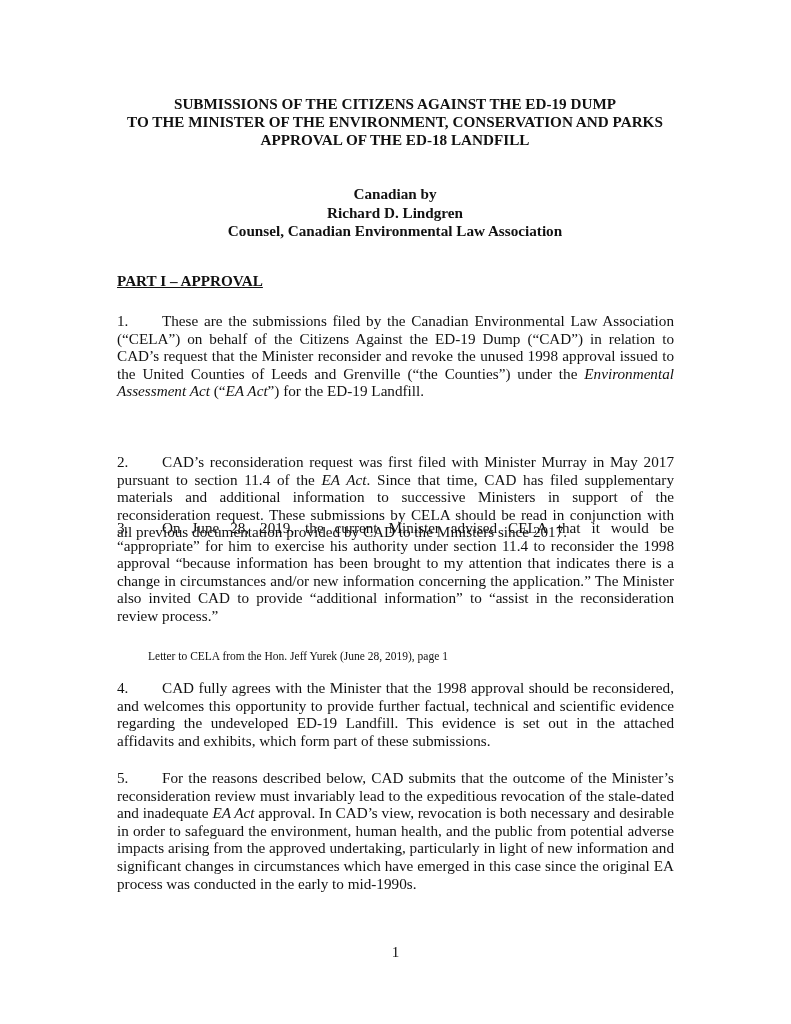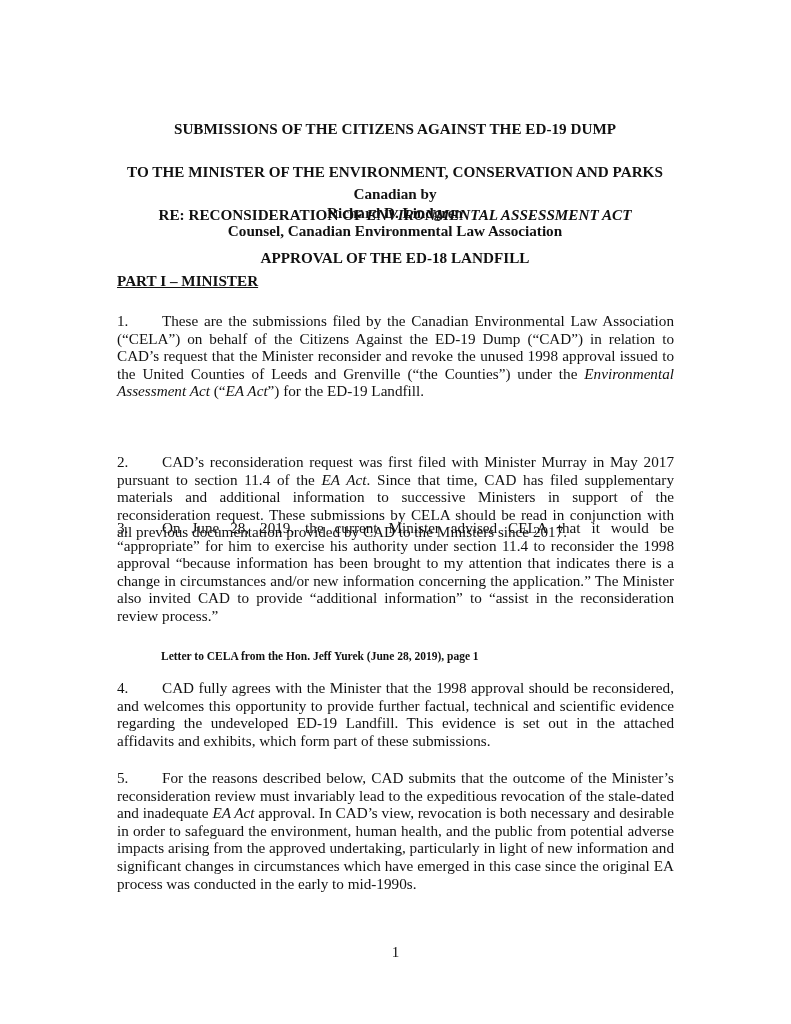--- a/index.html
+++ b/index.html
@@ -1,51 +1,50 @@
 <!DOCTYPE html>
 <html><head>
 <meta charset="utf-8">
 <style>
   html, body { margin: 0; padding: 0; background: #ffffff; }
   body { width: 791px; height: 1024px; position: relative; overflow: hidden;
          font-family: "Liberation Serif", "DejaVu Serif", serif; color: #111; }
   .page { position: absolute; left: 0; top: 0; width: 791px; height: 1024px; background: #fff; }
   .title-block { position: absolute; left: 110px; width: 570px; top: 95px; text-align: center;
                  font-weight: bold; font-size: 15.2px; line-height: 18px; }
-  .title-block div { white-space: nowrap; margin-top: 25px; }
+  .title-block div { white-space: nowrap; }
   .prep-block { position: absolute; left: 110px; width: 570px; top: 185px; text-align: center;
                 font-weight: bold; font-size: 15.2px; line-height: 18.5px; }
   .heading { position: absolute; left: 117px; top: 272px; font-weight: bold; font-size: 15.2px;
              text-decoration: underline; line-height: 18px; }
   .para { position: absolute; left: 117px; width: 557px; font-size: 15.2px; line-height: 17.6px;
           text-align: justify; }
   .para .num { display: inline-block; width: 45px; }
   .para i { font-style: italic; }
-  .caption { position: absolute; left: 161px; top: 649px; font-weight: bold; font-size: 11.5px; line-height: 14px; }
+  .caption { position: absolute; left: 148px; top: 649px; font-weight: normal; font-size: 11.5px; line-height: 14px; }
   .page-num { position: absolute; left: 0; width: 791px; top: 944px; text-align: center; font-size: 15px; }
 </style>
 </head>
 <body>
 
 <div class="page">
 
   <div class="title-block">
     <div>SUBMISSIONS OF THE CITIZENS AGAINST THE ED-19 DUMP</div>
     <div>TO THE MINISTER OF THE ENVIRONMENT, CONSERVATION AND PARKS</div>
-    <div><span>RE: RECONSIDERATION OF </span><i>ENVIRONMENTAL ASSESSMENT ACT</i></div>
     <div>APPROVAL OF THE ED-18 LANDFILL</div>
   </div>
 
   <div class="prep-block">
     <div>Canadian by</div>
     <div>Richard D. Lindgren</div>
     <div>Counsel, Canadian Environmental Law Association</div>
   </div>
 
-  <div class="heading">PART I – MINISTER</div>
+  <div class="heading">PART I – APPROVAL</div>
 
   <div class="para" style="top:304px;margin-top:8px;">
     <span class="num">1.</span><span>These are the submissions filed by the Canadian Environmental Law Association (“CELA”) on behalf of the Citizens Against the ED-19 Dump (“CAD”) in relation to CAD’s request that the Minister reconsider and revoke the unused 1998 approval issued to the United Counties of Leeds and Grenville (“the Counties”) under the </span><i>Environmental Assessment Act</i><span> (“</span><i>EA Act</i><span>”) for the ED-19 Landfill.</span>
   </div>
 
   <div class="para" style="top:412px;margin-top:41px;">
     <span class="num">2.</span><span>CAD’s reconsideration request was first filed with Minister Murray in May 2017 pursuant to section 11.4 of the </span><i>EA Act</i><span>.  Since that time, CAD has filed supplementary materials and additional information to successive Ministers in support of the reconsideration request.  These submissions by CELA should be read in conjunction with all previous documentation provided by CAD to the Ministers since 2017.</span>
   </div>
 
   <div class="para" style="top:519px;">

